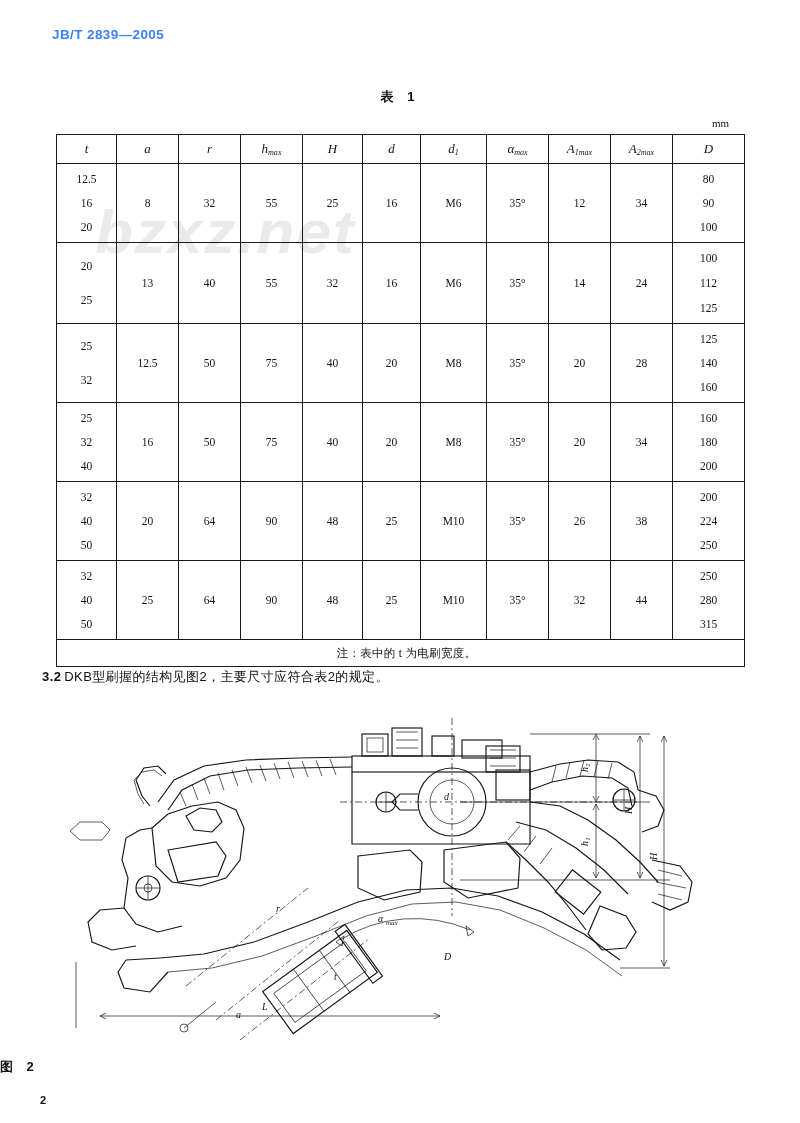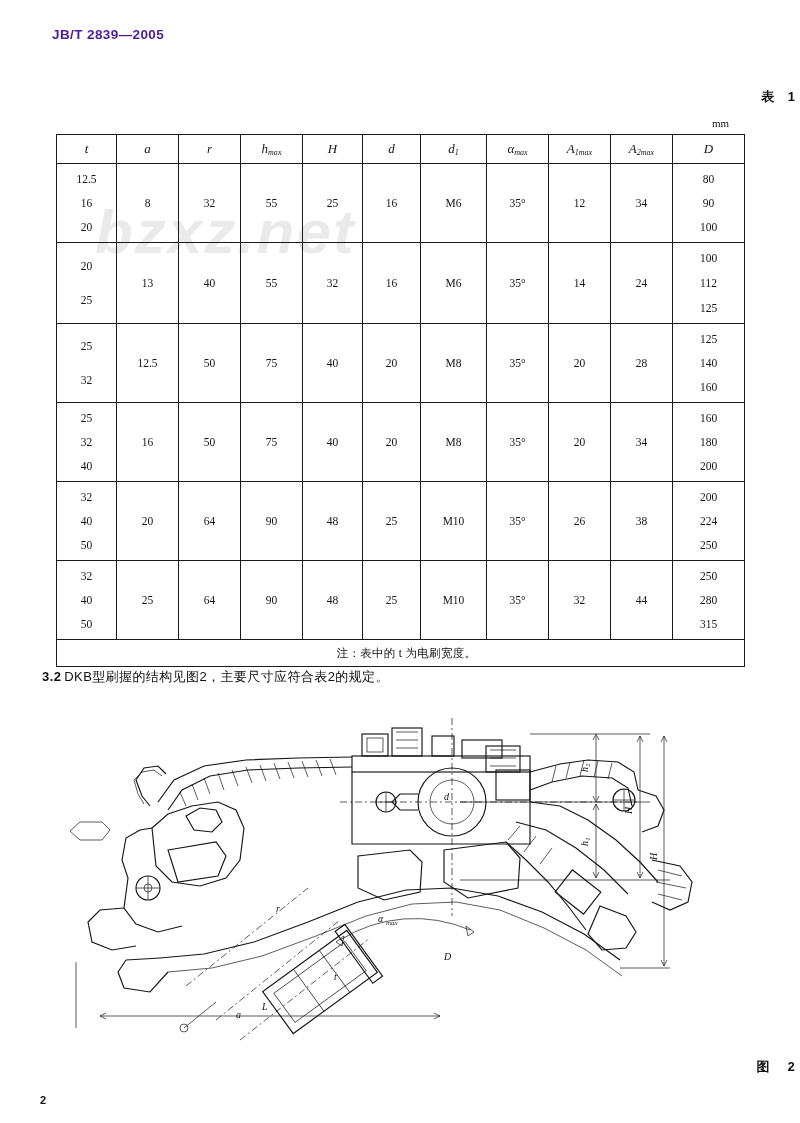--- a/index.html
+++ b/index.html
@@ -24,30 +24,30 @@
 
   
   .std-header {
     position: absolute;
     left: 52px;
     top: 27px;
     font-family: "Liberation Sans", "DejaVu Sans", sans-serif;
     font-size: 13.5px;
     font-weight: bold;
     letter-spacing: 0.4px;
-    color: #4c1d95;
+    color: #3b82f6;
   }
 
   
   .table-title {
     position: absolute;
     left: 0;
     top: 88px;
     width: 800px;
-    text-align: right;
+    text-align: center;
     font-family: "Liberation Sans", "DejaVu Sans", sans-serif;
     font-size: 13px;
     font-weight: bold;
     letter-spacing: 5px;
     color: #111;
   }
   .unit-label {
     position: absolute;
     right: 71px;
     top: 117px;
@@ -131,22 +131,22 @@
     left: 40px;
     top: 710px;
     width: 720px;
     height: 350px;
   }
   .figure-caption {
     position: absolute;
     left: 0;
     top: 1058px;
     width: 800px;
-    text-align: right;
-    font-family: Liberation Mono, monospace;
+    text-align: left;
+    font-family: Liberation Sans, sans-serif;
     font-size: 13px;
     font-weight: bold;
     letter-spacing: 5px;
     color: #111;
   }
 
   
   .watermark {
     position: absolute;
     left: 95px;

